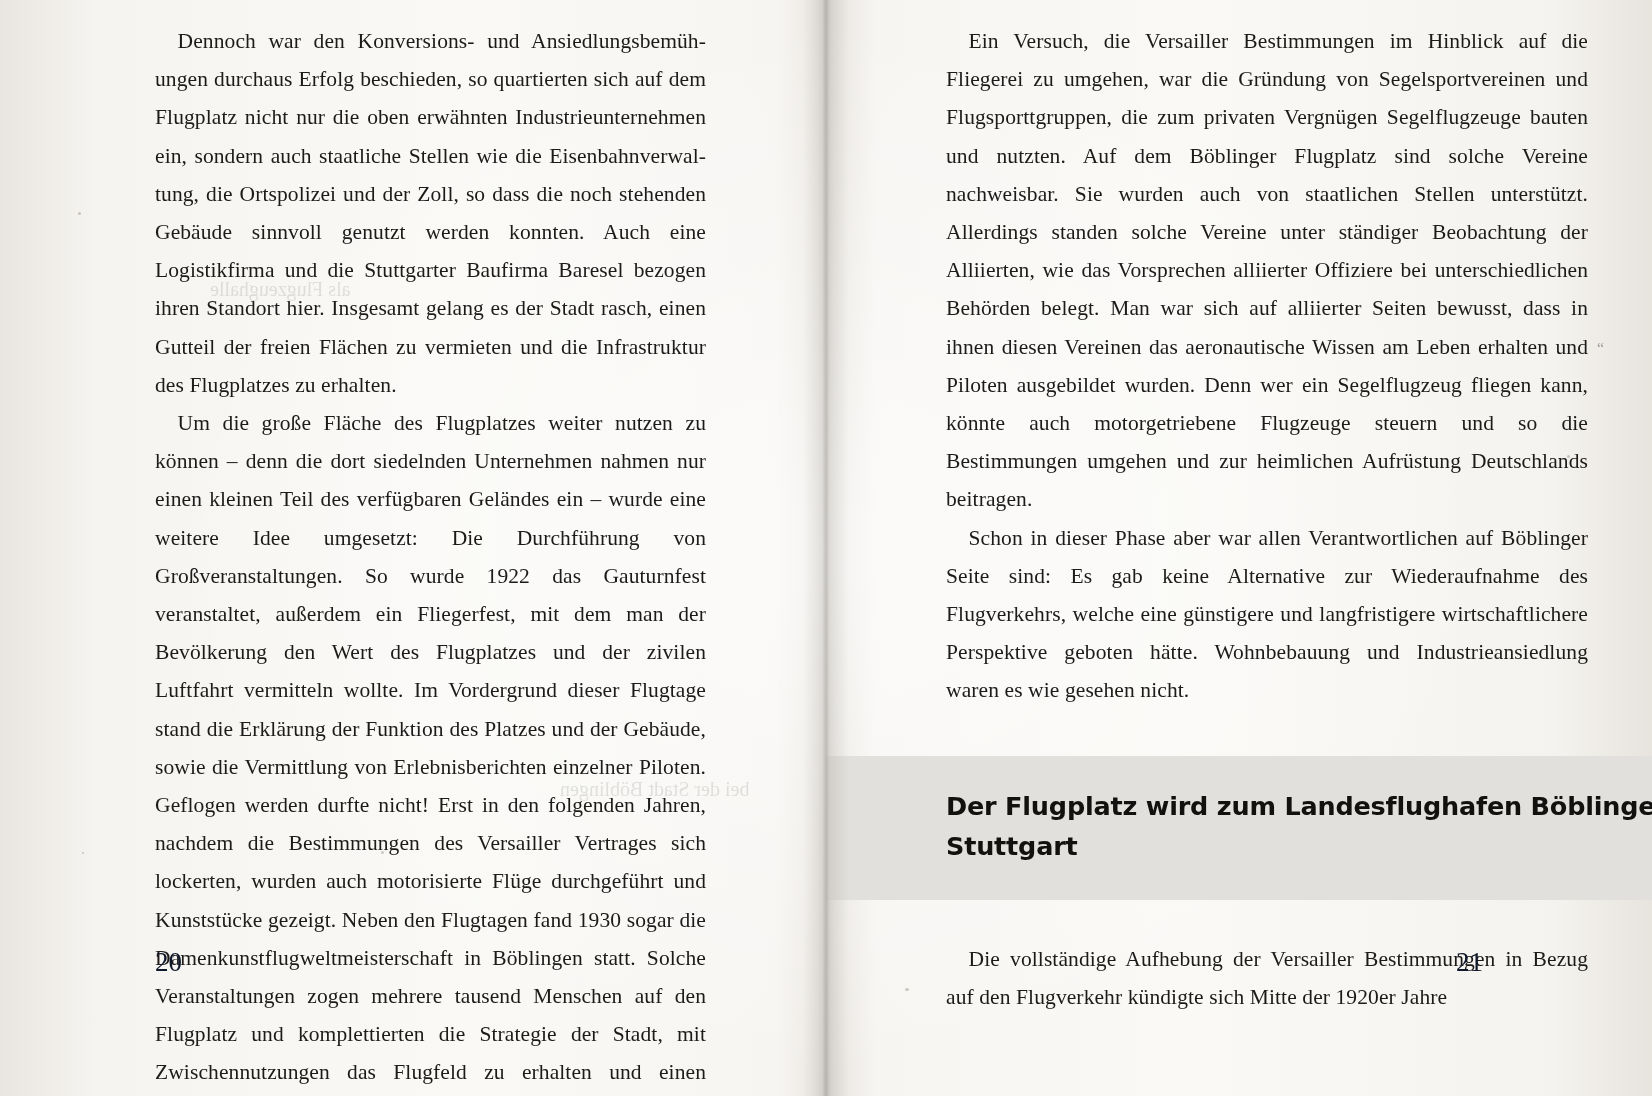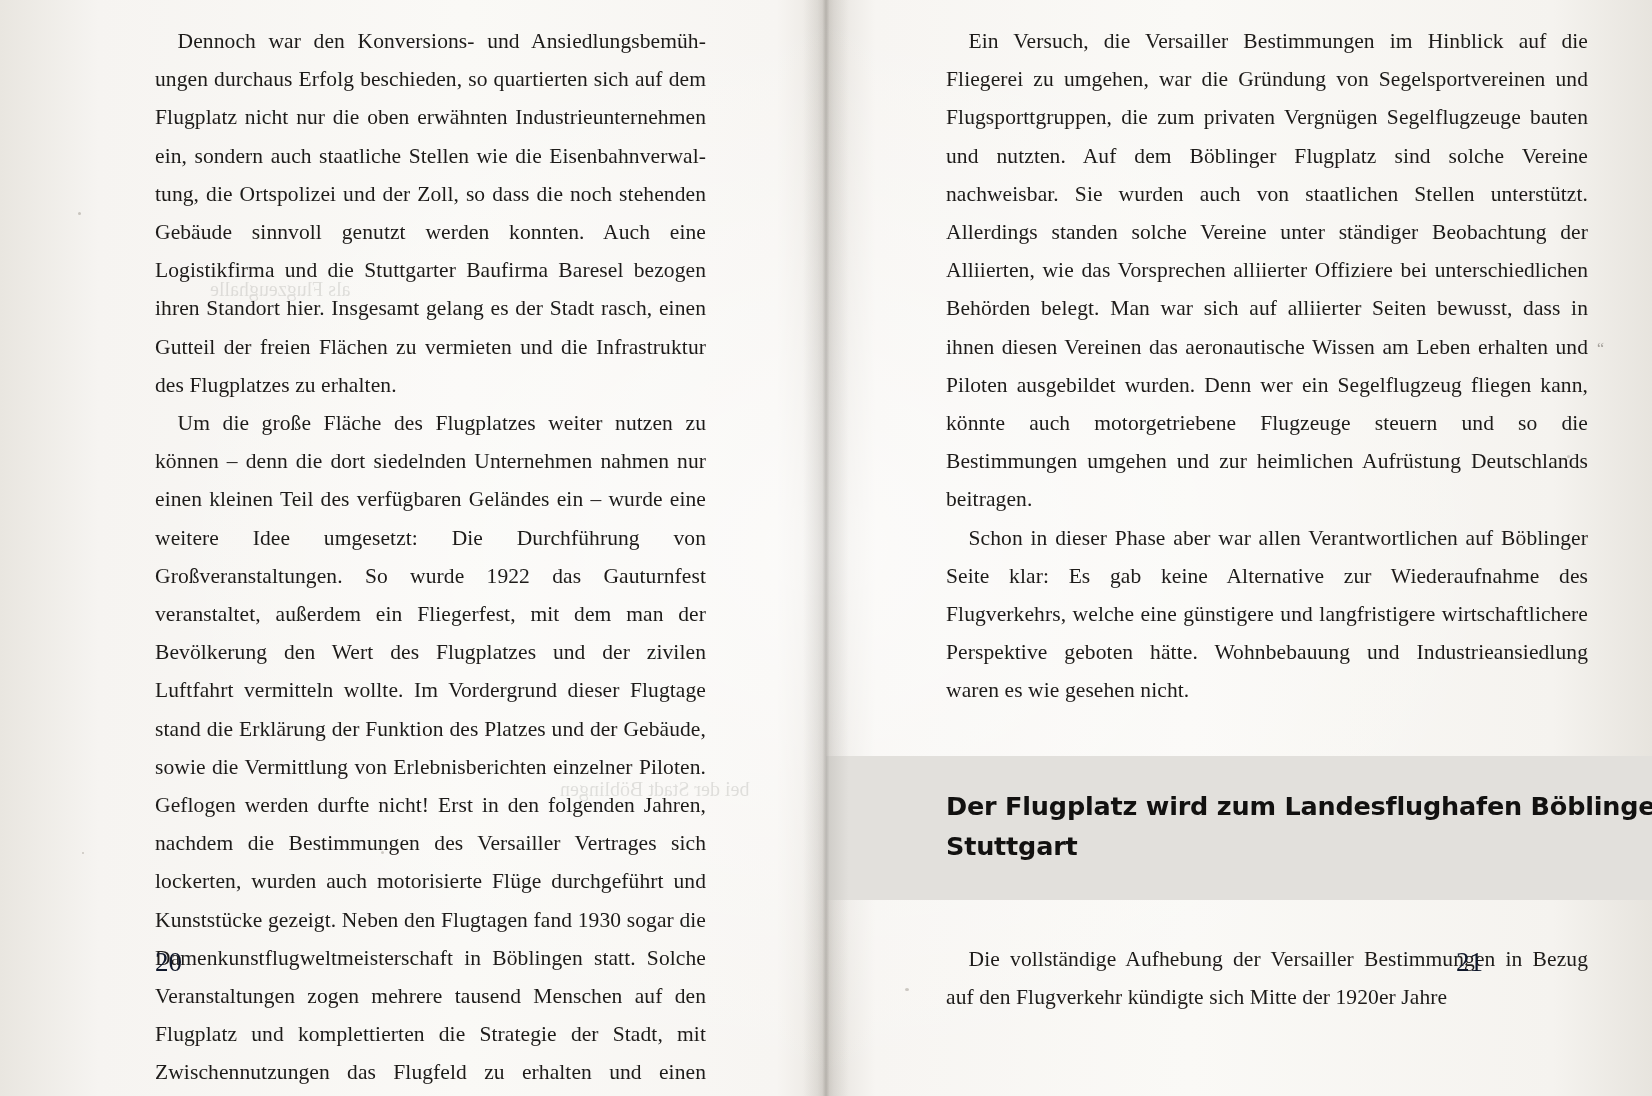--- a/index.html
+++ b/index.html
@@ -140,21 +140,21 @@
       </div>
       <div class="folio folio-left">20</div>
 
       <div class="ghost" style="left:210px; top:270px;">als Flugzeughalle</div>
       <div class="ghost" style="left:560px; top:770px;">bei der Stadt Böblingen</div>
     </div>
 
     <div class="page page-right">
       <div class="body-text">
         <p class="first">Ein Versuch, die Versailler Bestimmungen im Hinblick auf die Fliegerei zu umgehen, war die Gründung von Segelsportvereinen und Flugsporttgruppen, die zum privaten Vergnügen Segelflugzeuge bauten und nutzten. Auf dem Böblinger Flugplatz sind solche Vereine nachweisbar. Sie wurden auch von staatlichen Stellen unterstützt. Allerdings standen solche Vereine unter ständiger Beobachtung der Alliierten, wie das Vorsprechen alliierter Offiziere bei unterschiedlichen Behörden belegt. Man war sich auf alliierter Seiten bewusst, dass in ihnen diesen Vereinen das aeronautische Wissen am Leben erhalten und Piloten ausgebildet wurden. Denn wer ein Segelflugzeug fliegen kann, könnte auch motorgetriebene Flugzeuge steuern und so die Bestimmungen umgehen und zur heimlichen Aufrüstung Deutschlands beitragen.</p>
-        <p>Schon in dieser Phase aber war allen Verantwortlichen auf Böblinger Seite klar: Es gab keine Alternative zur Wiederaufnahme des Flugverkehrs, welche eine günstigere und langfristigere wirtschaftlichere Perspektive geboten hätte. Wohnbebauung und Industrieansiedlung waren es wie gesehen nicht.</p>
+        <p>Schon in dieser Phase aber war allen Verantwortlichen auf Böblinger Seite sind: Es gab keine Alternative zur Wiederaufnahme des Flugverkehrs, welche eine günstigere und langfristigere wirtschaftlichere Perspektive geboten hätte. Wohnbebauung und Industrieansiedlung waren es wie gesehen nicht.</p>
       </div>
 
       <div class="section-head">Der Flugplatz wird zum Landesflughafen Böblingen-Stuttgart</div>
 
       <div class="body-text after-head">
         <p>Die vollständige Aufhebung der Versailler Bestimmungen in Bezug auf den Flugverkehr kündigte sich Mitte der 1920er Jahre</p>
       </div>
 
       <div class="folio folio-right">21</div>
 

